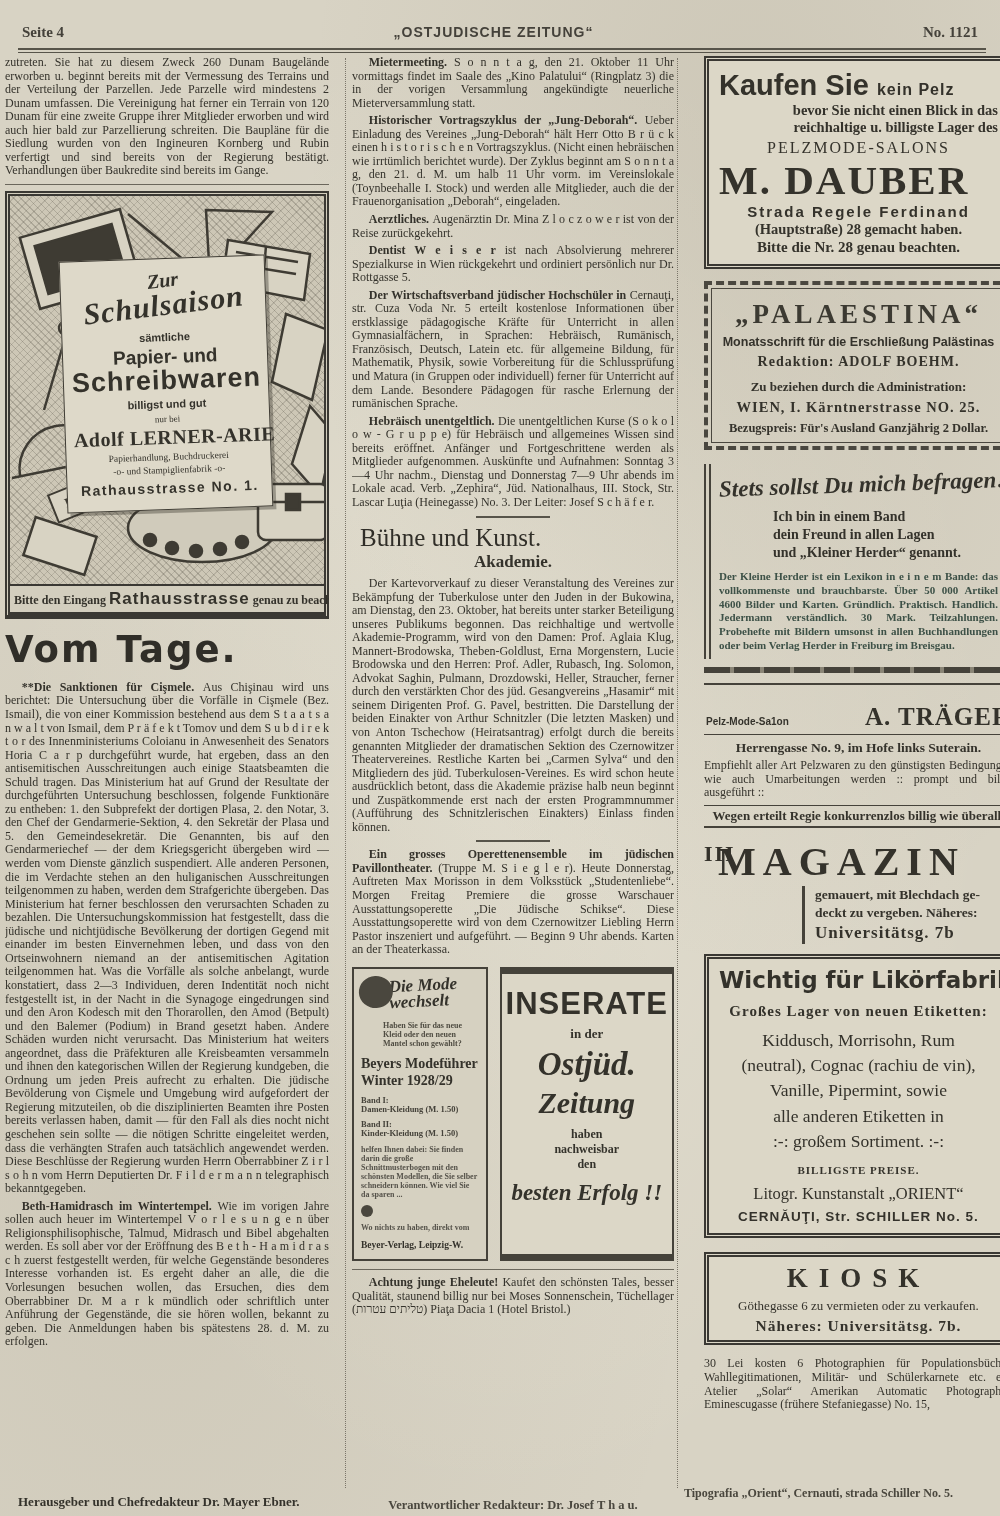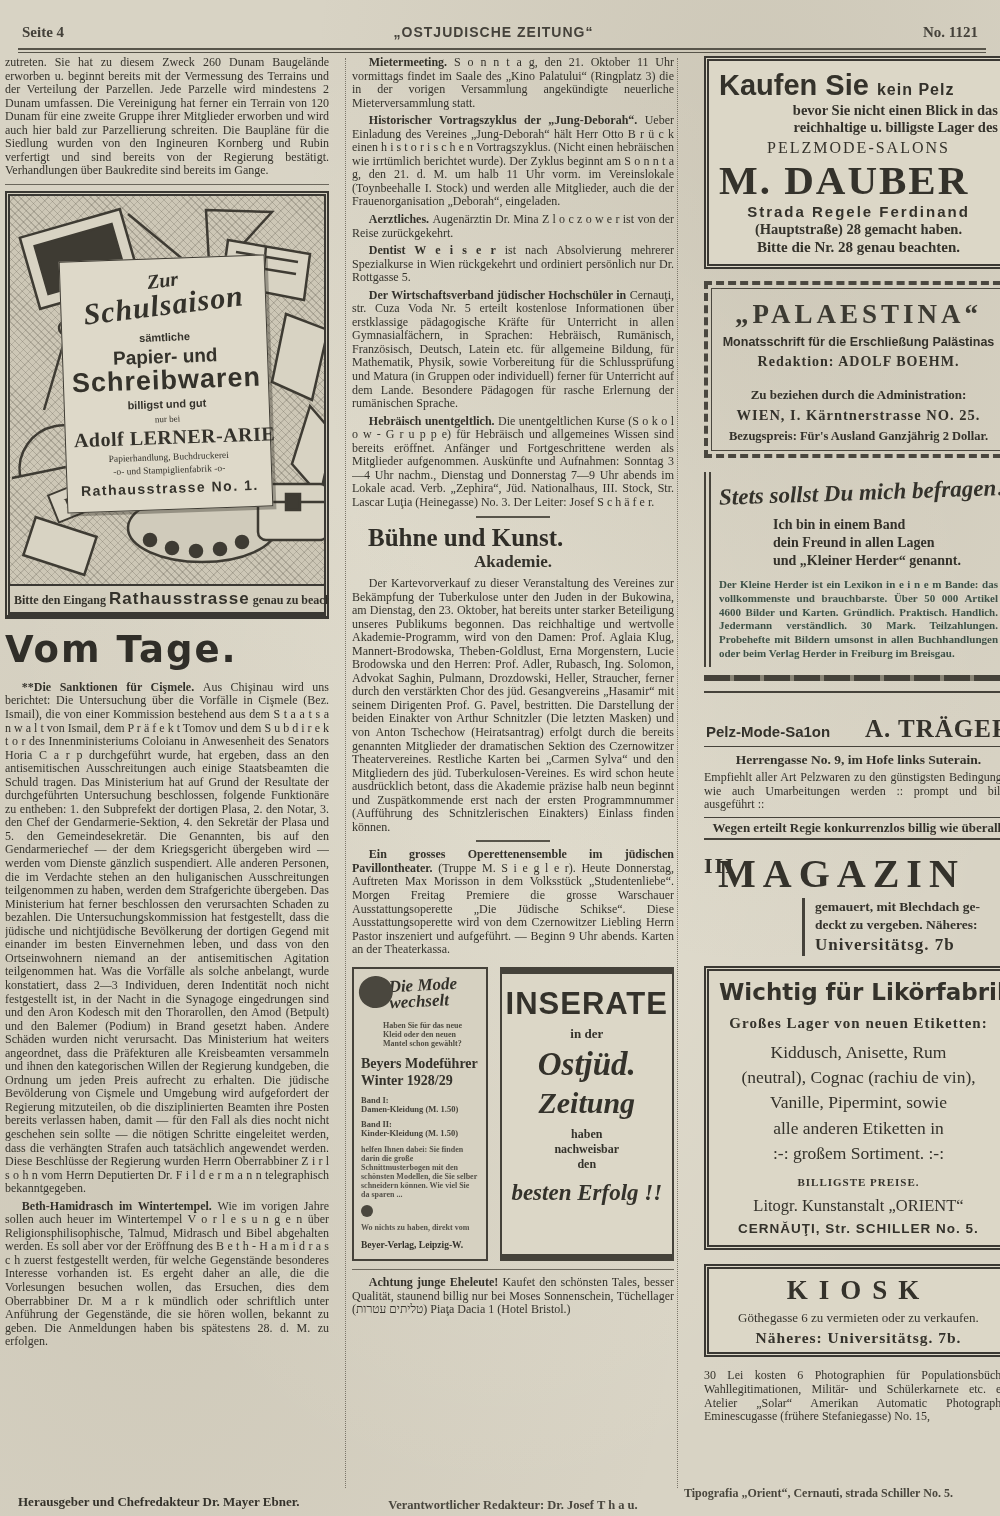--- a/index.html
+++ b/index.html
@@ -49,21 +49,21 @@
   .lname{font-size:20px;font-weight:bold;letter-spacing:.5px;margin-top:2px;white-space:nowrap;}
   .lsub{font-size:9.5px;margin-top:3px;}
   .laddr{font-size:14px;font-weight:bold;letter-spacing:1.5px;margin-top:5px;font-family:"Liberation Sans",sans-serif;}
   .bloc{position:absolute;left:40px;bottom:72px;transform:rotate(-22deg);font-size:13px;font-weight:bold;letter-spacing:1px;border:2px solid #3e3b33;padding:6px 12px;color:#3e3b33;background:#d8d3c3;}
   .caption{border-top:2px solid #3a3833;padding:3px 4px 4px;text-align:center;font-weight:bold;background:#d3cebe;
      font-size:12px;white-space:nowrap;}
   .caption .big{font-size:17px;font-family:"Liberation Sans",sans-serif;letter-spacing:1px;}
   
   .vomtage{font-family:"DejaVu Sans",sans-serif;font-weight:bold;font-size:37px;letter-spacing:2px;margin:4px 0 10px;text-indent:0;color:#302e28;}
   
-  .buehne{font-size:25px;font-weight:bold;margin:2px 16px 0;text-indent:0;color:#302e28;}
+  .buehne{font-size:25px;font-weight:normal;margin:2px 8px 0;text-indent:0;color:#302e28;}
   .akademie{font-size:17px;font-weight:bold;text-align:center;margin:0 0 6px;}
   .morris{font-size:18px;font-weight:bold;margin:4px 0 5px;text-indent:0;letter-spacing:.5px;}
   
   .adrow{display:flex;gap:12px;margin:10px 0 8px;align-items:stretch;}
   .ad-mode{width:150px;border:2px solid #45423a;padding:8px 7px;background:#d6d1c1;box-sizing:border-box;text-align:left;}
   .modehead{position:relative;font-style:italic;font-weight:bold;font-size:17px;line-height:.95;transform:rotate(-3deg);margin-left:28px;}
   .blob{position:absolute;left:-30px;top:-4px;width:34px;height:32px;border-radius:50%;background:#4a473e;}
   .modeq{font-size:8px;margin:12px 0 8px 22px;color:#4f4c42;font-weight:bold;}
   .modeprod{font-size:14px;font-weight:bold;margin:6px 0;line-height:1.2;}
   .modeband{font-size:8.5px;margin:5px 0;color:#45423a;font-weight:bold;}
@@ -88,30 +88,30 @@
   .dname{font-size:41px;font-weight:bold;letter-spacing:2px;line-height:1.05;margin:2px 0;}
   .d5{font-size:15px;font-weight:bold;font-family:"Liberation Sans",sans-serif;text-align:center;letter-spacing:2px;}
   .d6{font-size:14.5px;font-weight:bold;text-align:center;}
   .d7{font-size:15px;font-weight:bold;text-align:center;margin-top:2px;}
   .pal-outer{border:4px dashed #4a473f;padding:3px;margin-bottom:14px;}
   .pal{border:1px solid #4a473f;padding:10px 10px 6px;text-align:center;}
   .paltitle{font-size:27px;letter-spacing:4px;font-weight:bold;color:#3c3a32;white-space:nowrap;}
   .palsub{font-size:12.5px;font-weight:bold;font-family:"Liberation Sans",sans-serif;margin-top:6px;white-space:nowrap;}
   .palbody{font-size:12px;margin:8px 14px 6px;text-align:center;line-height:1.3;font-weight:bold;color:#45423a;}
   .palred{font-size:14px;font-weight:bold;letter-spacing:1px;margin-top:4px;}
-  .paladm{font-size:13px;font-weight:bold;margin-top:19px;}
+  .paladm{font-size:13px;font-weight:bold;margin-top:11px;}
   .paladdr{font-size:14.5px;font-weight:bold;letter-spacing:1px;margin-top:4px;}
   .palprice{font-size:12.5px;font-weight:bold;margin-top:6px;}
   .herder{border-left:7px double #45423a;border-right:7px double #45423a;padding:6px 8px;margin-bottom:4px;}
   .hscript{font-style:italic;font-weight:bold;font-size:23px;transform:rotate(-2deg);white-space:nowrap;margin:2px 0 10px;}
   .hverse{font-size:14px;font-weight:bold;margin-left:54px;line-height:1.3;}
   .hbody{font-size:11px;font-weight:bold;color:#3d5147;margin-top:8px;text-align:justify;line-height:1.25;}
   .traeger{padding:2px 0 4px;margin-bottom:6px;}
   .trow{display:flex;align-items:baseline;justify-content:space-between;border-top:2px solid #45423a;border-bottom:1px solid #45423a;padding:3px 2px;}
-  .tsalon{font-size:15px;font-weight:bold;font-family:"Liberation Sans",sans-serif;margin-top:28px;}
+  .tsalon{font-size:10px;font-weight:bold;font-family:"Liberation Sans",sans-serif;margin-top:28px;}
   .tname{font-size:25px;font-weight:bold;letter-spacing:1px;}
   .taddr{font-size:13.5px;font-weight:bold;text-align:center;margin-top:5px;}
   .tbody{font-size:12px;margin-top:4px;text-align:justify;}
   .tfoot{font-size:13px;font-weight:bold;text-align:center;border-top:1px solid #45423a;border-bottom:2px solid #45423a;padding:3px 0;margin-top:5px;}
   .magazin{margin:4px 0 10px;position:relative;padding-left:14px;}
   .magbars{position:absolute;left:0;top:0;font-size:22px;font-weight:bold;letter-spacing:2px;}
   .magtitle{font-size:40px;font-weight:bold;letter-spacing:7px;line-height:1;margin:10px 0 4px;}
   .magtext{border-left:3px solid #45423a;margin-left:84px;padding-left:10px;font-size:13.5px;font-weight:bold;text-align:left;line-height:1.3;}
   .maghi{font-size:17px;letter-spacing:1px;}
   .likoer{border:5px double #3a3833;padding:8px 10px;text-align:center;margin-bottom:14px;}
@@ -306,21 +306,21 @@
         <span>gemauert, mit Blechdach ge-</span><br>
         <span>deckt zu vergeben. Näheres:</span><br>
         <span class="maghi">Universitätsg. 7b</span>
       </div>
     </div>
 
     <div class="box likoer">
       <div class="liktitle">Wichtig für Likörfabriken!</div>
       <div class="liksub">Großes Lager von neuen Etiketten:</div>
       <div class="likitems">
-        <span>Kiddusch, Anisette, Rum</span><br>
+        <span>Kiddusch, Morrisohn, Rum</span><br>
         <span>(neutral), Cognac (rachiu de vin),</span><br>
         <span>Vanille, Pipermint, sowie</span><br>
         <span>alle anderen Etiketten in</span><br>
         <span>:-:   großem Sortiment.   :-:</span>
       </div>
       <div class="likprice">BILLIGSTE PREISE.</div>
       <div class="liklitho">Litogr. Kunstanstalt „ORIENT“</div>
       <div class="likaddr">CERNĂUŢI, Str. SCHILLER No. 5.</div>
     </div>
 

